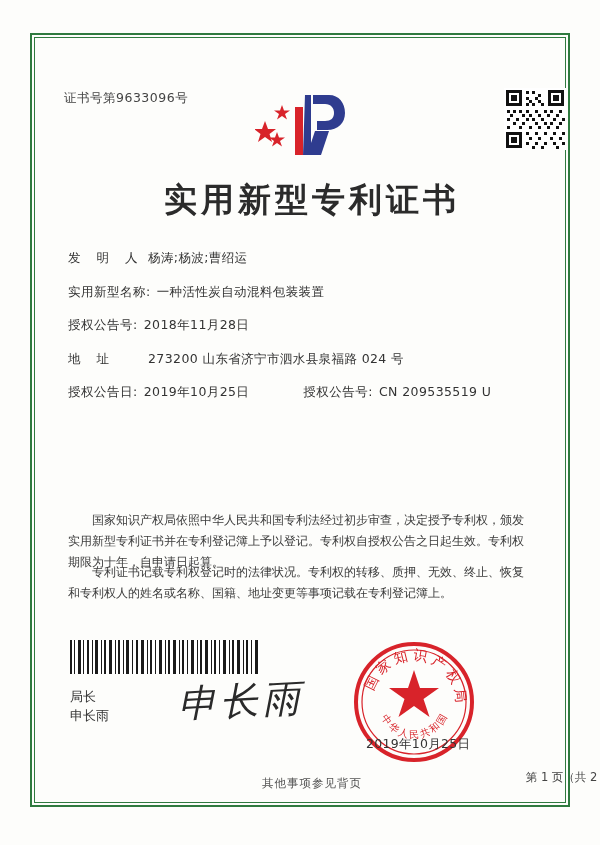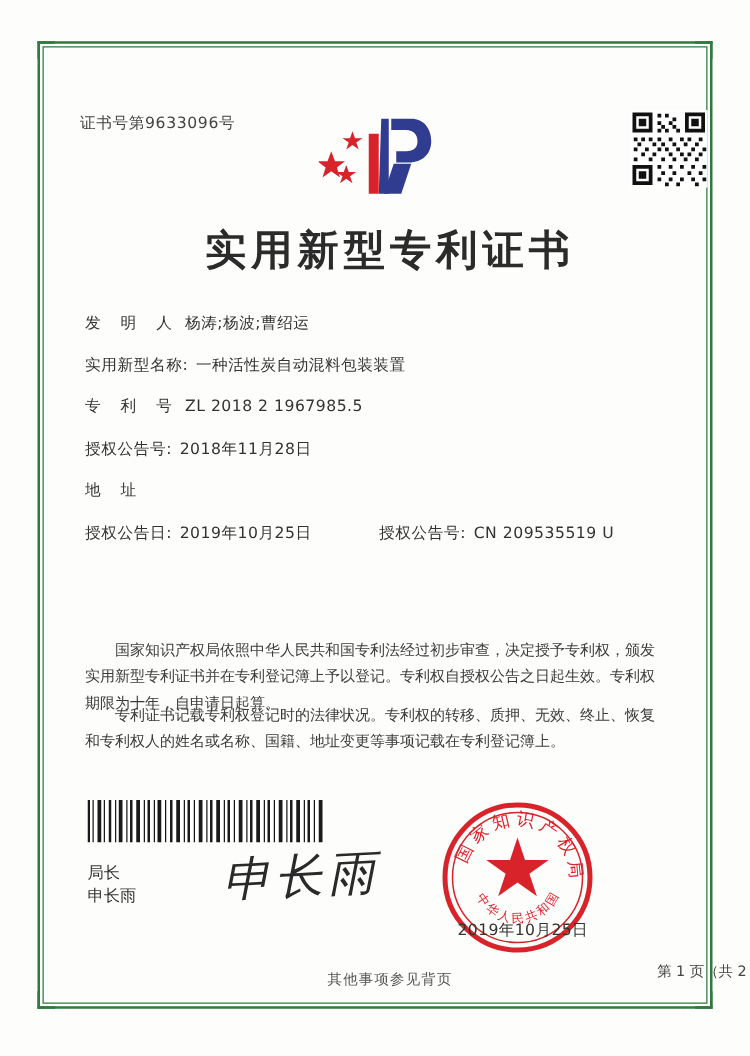--- a/index.html
+++ b/index.html
@@ -158,21 +158,21 @@
   }
 
   
   .sig-label {
     position: absolute;
     left: 70px;
     top: 688px;
     font-size: 13px;
     line-height: 19px;
     color: #333;
-    font-family: Liberation Sans, sans-serif;
+    font-family: Liberation Mono, monospace;
   }
   .sig-script {
     position: absolute;
     left: 178px;
     top: 676px;
     font-size: 38px;
     color: #2a2a2a;
     font-family: "DejaVu Serif", serif;
     font-style: italic;
     letter-spacing: 4px;
@@ -340,33 +340,30 @@
     <div class="field-row">
       <span class="field-label spread">发 明 人</span>
       <span class="field-value">杨涛;杨波;曹绍运</span>
     </div>
 
     <div class="field-row">
       <span class="field-label">实用新型名称:</span>
       <span class="field-value">一种活性炭自动混料包装装置</span>
     </div>
 
-    <div class="field-row">
-      <span class="field-label spread">专 利 号</span>
-      <span class="field-value">ZL 2018 2 1967985.5</span>
-    </div>
 
     <div class="field-row">
       <span class="field-label">授权公告号:</span>
       <span class="field-value">2018年11月28日</span>
     </div>
 
 
     <div class="field-row">
       <span class="field-label spread">地 址</span>
+      <span class="field-value">273200 山东省济宁市泗水县泉福路 024 号</span>
     </div>
 
     <div class="field-row pair">
       <span class="field-label">授权公告日:</span>
       <span class="field-value">2019年10月25日</span>
       <span class="field-sep"></span>
       <span class="field-label">授权公告号:</span>
       <span class="field-value">CN 209535519 U</span>
     </div>
 

